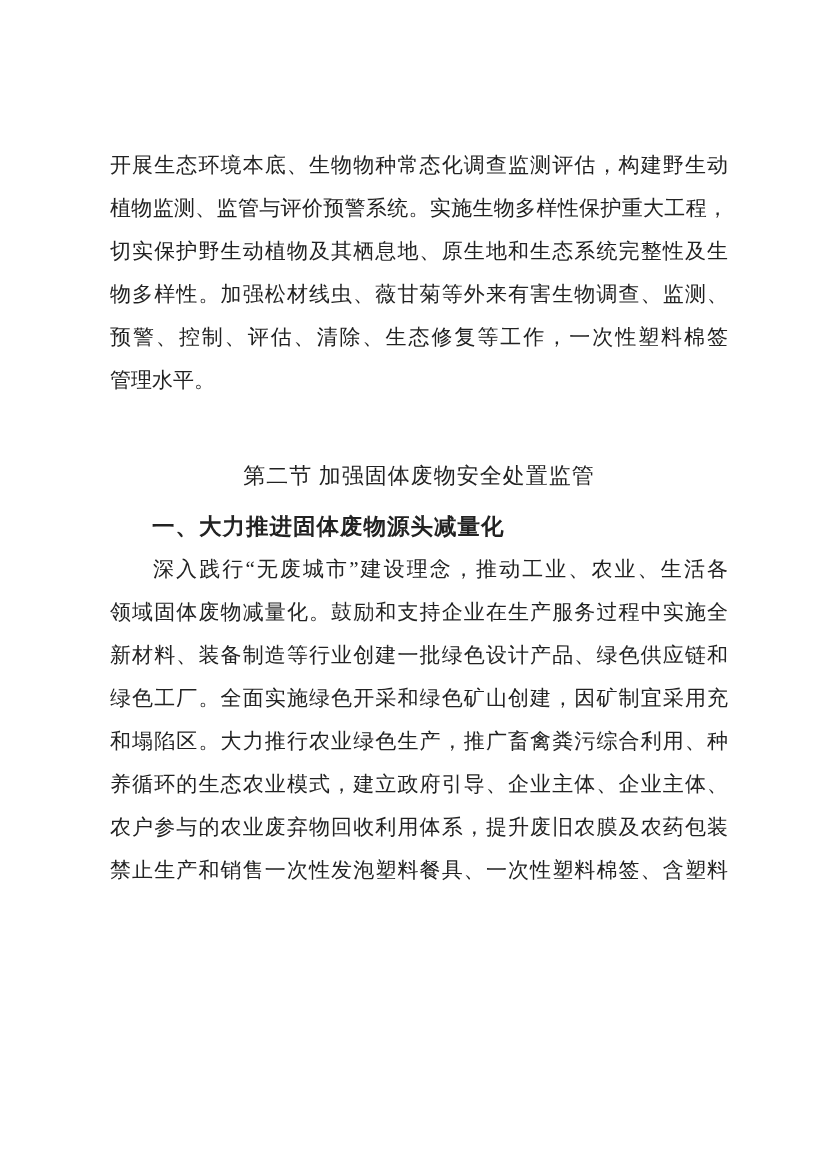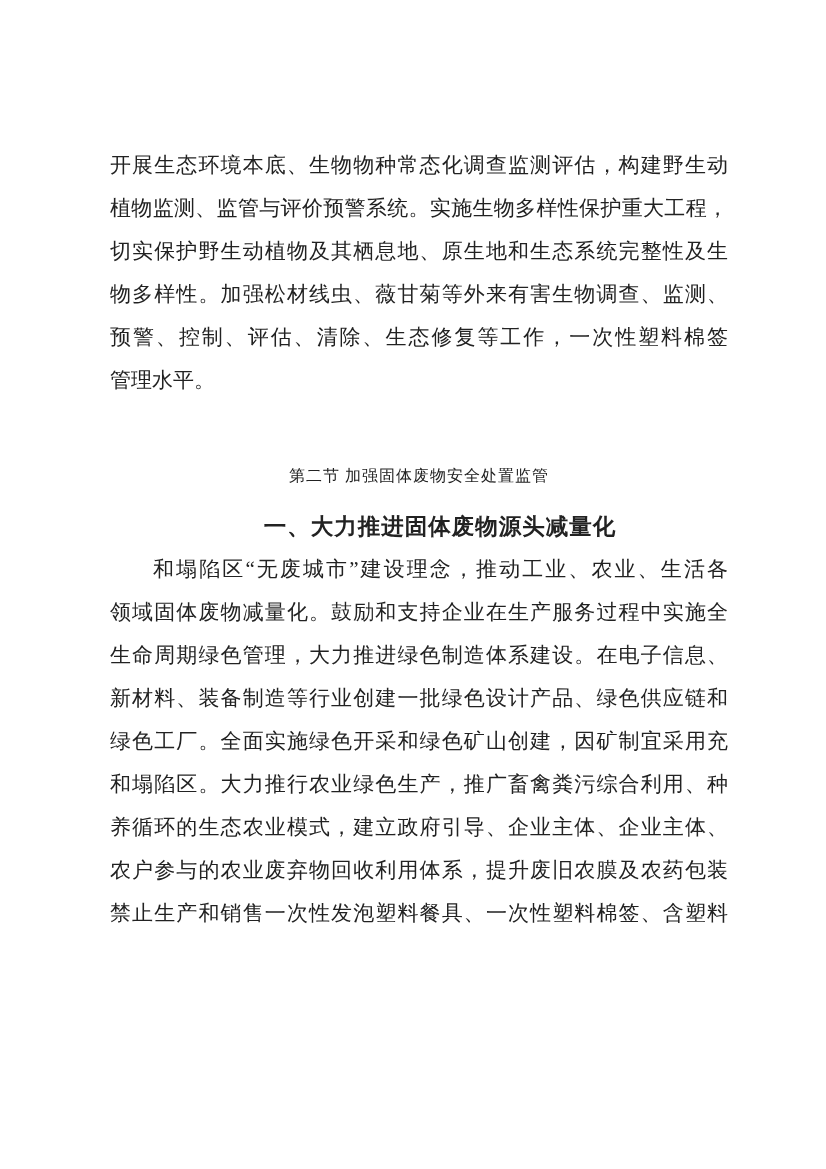--- a/index.html
+++ b/index.html
@@ -33,37 +33,36 @@
   }
   .line.last {
     text-align: right;
     text-align-last: left;
   }
   .line.indent {
     text-indent: 43px;
   }
   .section-heading {
     margin: 52px 0 0 0;
-    font-size: 16px;
+    font-size: 22px;
     line-height: 43px;
     height: 43px;
     font-weight: normal;
     text-align: center;
     letter-spacing: 1px;
   }
   .subsection-heading {
     margin: 8px 0 0 0;
     padding-left: 42px;
     font-size: 22.5px;
     line-height: 43px;
     height: 43px;
     font-weight: bold;
     font-family: "Liberation Sans", "DejaVu Sans", sans-serif;
     letter-spacing: 1px;
-    text-align: center;
   }
   .page-number {
     position: absolute;
     left: 108px;
     top: 1052px;
     font-size: 21px;
     line-height: 28px;
     color: #be185d;
     letter-spacing: 2px;
   }
@@ -81,23 +80,22 @@
       <div class="line">物多样性。加强松材线虫、薇甘菊等外来有害生物调查、监测、</div>
       <div class="line">预警、控制、评估、清除、生态修复等工作，一次性塑料棉签</div>
       <div class="line last">管理水平。</div>
     </div>
 
     <h2 class="section-heading">第二节 加强固体废物安全处置监管</h2>
 
     <h3 class="subsection-heading">一、大力推进固体废物源头减量化</h3>
 
     <div class="para">
-      <div class="line indent">和塌陷区“无废城市”建设理念，推动工业、农业、生活各</div>
+      <div class="line indent">深入践行“无废城市”建设理念，推动工业、农业、生活各</div>
       <div class="line">领域固体废物减量化。鼓励和支持企业在生产服务过程中实施全</div>
-      <div class="line">生命周期绿色管理，大力推进绿色制造体系建设。在电子信息、</div>
       <div class="line">新材料、装备制造等行业创建一批绿色设计产品、绿色供应链和</div>
       <div class="line">绿色工厂。全面实施绿色开采和绿色矿山创建，因矿制宜采用充</div>
       <div class="line">和塌陷区。大力推行农业绿色生产，推广畜禽粪污综合利用、种</div>
       <div class="line">养循环的生态农业模式，建立政府引导、企业主体、企业主体、</div>
       <div class="line">农户参与的农业废弃物回收利用体系，提升废旧农膜及农药包装</div>
       <div class="line">禁止生产和销售一次性发泡塑料餐具、一次性塑料棉签、含塑料</div>
     </div>
 
   </div>
 

